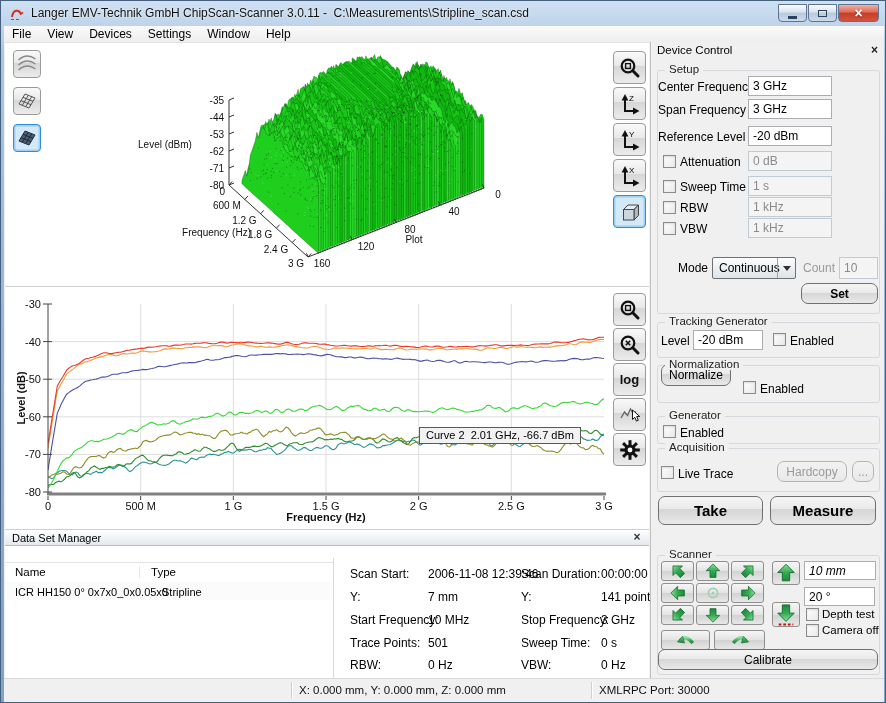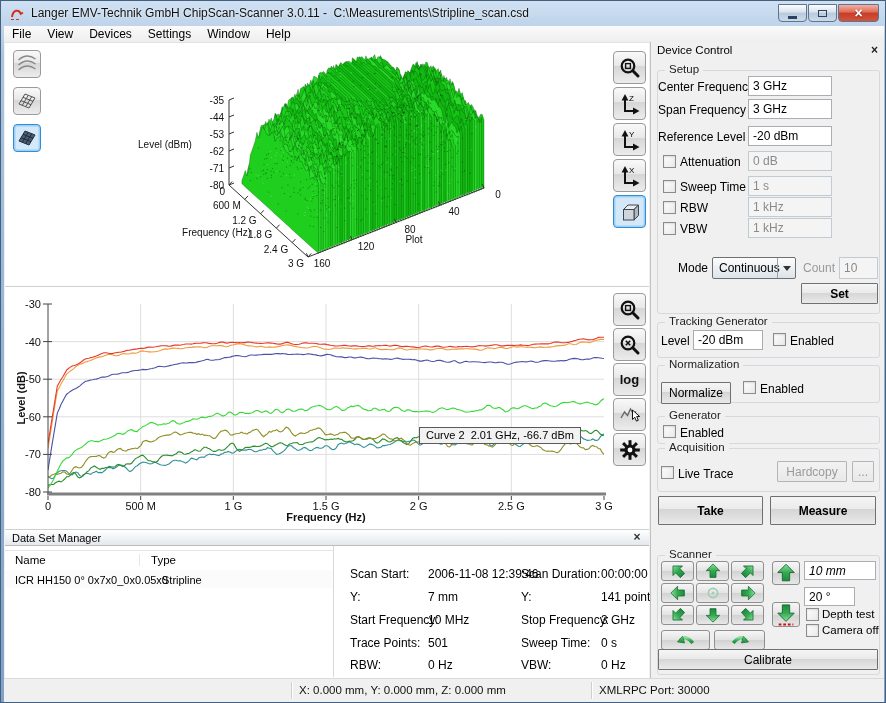--- a/index.html
+++ b/index.html
@@ -42,21 +42,21 @@
     border:1px solid #5a5a5a;font-size:11px;line-height:15px;white-space:pre;z-index:5;}
   .logtxt{font-weight:bold;font-size:13px;color:#111;}
   
   .dsm{position:absolute;left:1px;top:504px;width:644px;height:148px;background:#fff;}
   .dsm-header{position:absolute;left:0;top:0;width:644px;height:16px;
     background:linear-gradient(#ffffff,#e4e8ec);border-bottom:1px solid #bcbcbc;
     font-size:11px;line-height:16px;box-sizing:border-box;}
   .dsm-header .t{position:absolute;left:7px;top:0;}
   .xbtn{position:absolute;right:5px;top:0;width:14px;height:15px;text-align:center;
     font-size:12px;font-weight:bold;color:#333;line-height:15px;}
-  .dsm-list{position:absolute;left:0;top:16px;width:329px;height:131px;border-right:1px solid #d9d9d9;box-sizing:border-box;}
+  .dsm-list{position:absolute;left:0;top:28px;width:329px;height:131px;border-right:1px solid #d9d9d9;box-sizing:border-box;}
   .dsm-cols{position:absolute;left:0;top:4px;width:328px;height:19px;border-top:1px solid #e3e3e3;
     border-bottom:1px solid #d9d9d9;font-size:11.5px;}
   .dsm-cols .c1{position:absolute;left:10px;top:3px;}
   .dsm-cols .c2{position:absolute;left:141px;top:3px;border-left:1px solid #e6e6e6;padding-left:11px;margin-left:-7px;}
   .dsm-row{position:absolute;left:0;top:24px;width:328px;height:18px;font-size:11px;background:#fbfbfb;}
   .dsm-row .c1{position:absolute;left:10px;top:4px;white-space:nowrap;}
   .dsm-row .c2{position:absolute;left:141px;top:4px;margin-left:16px;}
   .dsm-details{position:absolute;left:330px;top:16px;width:314px;height:131px;font-size:12px;}
   .drow span{position:absolute;white-space:nowrap;}
   .dl1{left:15px;} .dv1{left:93px;} .dl2{left:186px;} .dv2{left:266px;}
@@ -67,26 +67,26 @@
   .gb{position:absolute;border:1px solid #d5d9dd;border-radius:3px;}
   .gb-label{position:absolute;font-size:11.5px;background:#f0f0f0;padding:0 4px;color:#222;z-index:2;}
   .lbl{position:absolute;font-size:12px;color:#000;white-space:nowrap;}
   .lbl.r{text-align:right;}
   .lbl.dim{color:#9a9a9a;}
   .tb{position:absolute;border:1px solid #abadb3;background:#fff;font-size:12px;padding:0 4px;
     font-family:"Liberation Sans",sans-serif;box-sizing:border-box;}
   .tb.dis{background:#f4f4f4;border-color:#c3cbd2;color:#8a8a8a;}
   .cb{position:absolute;width:13px;height:13px;border:1px solid #8b8b8b;background:linear-gradient(135deg,#fefefe,#e9e9e9);
     box-sizing:border-box;box-shadow:inset 0 1px 2px rgba(0,0,0,.12);}
-  .wbtn7{position:absolute;border:1px solid #707070;border-radius:1px;box-sizing:border-box;
+  .wbtn7{position:absolute;border:1px solid #707070;border-radius:7px;box-sizing:border-box;
     background:linear-gradient(#f5f5f5,#eaeaea 45%,#d5d5d5 46%,#e9e9e9);
     display:flex;align-items:center;justify-content:center;font-size:12px;color:#000;}
   .wbtn7.dis{border-color:#b5b5b5;color:#9a9a9a;background:linear-gradient(#f2f2f2,#e9e9e9);}
   .wbtn7.bold{font-weight:bold;}
-  .wbtn7.xl{font-size:12px;font-weight:bold;}
+  .wbtn7.xl{font-size:15px;font-weight:bold;}
   .combo{position:absolute;border:1px solid #707070;border-radius:2px;background:linear-gradient(#fdfdfd,#eef1f4 45%,#dde3e8);
     box-sizing:border-box;font-size:12px;}
   .combo .val{position:absolute;left:6px;top:3px;}
   .combo .arr{position:absolute;right:0;top:0;width:17px;height:100%;border-left:1px solid #9aa4ad;
     display:flex;align-items:center;justify-content:center;}
   .combo .arr i{width:0;height:0;border-left:4px solid transparent;border-right:4px solid transparent;border-top:5px solid #333;}
   .arbtn{position:absolute;border:1px solid #8f8f8f;border-radius:3px;box-sizing:border-box;
     background:linear-gradient(#f6f6f6,#e3e3e3 50%,#d2d2d2 51%,#e7e7e7);
     display:flex;align-items:center;justify-content:center;}
   .arbtn svg{display:block;}
@@ -542,21 +542,21 @@
 
       <div class="gb" style="left:6px;top:280px;width:221px;height:34px"></div>
       <span class="gb-label" style="left:14px;top:273px">Tracking Generator</span>
       <span class="lbl" style="left:10px;top:292px">Level</span>
       <input class="tb" style="left: 42px; top: 288px; width: 70px; height: 20px;" value="-20 dBm">
       <span class="cb" style="left:122px;top:291px"></span>
       <span class="lbl" style="left:139px;top:292px">Enabled</span>
 
       <div class="gb" style="left:6px;top:323px;width:221px;height:36px"></div>
       <span class="gb-label" style="left:14px;top:316px">Normalization</span>
-      <div class="wbtn7" style="left:10px;top:340px;width:70px;height:22px">Normalize</div>
+      <div class="wbtn7" style="left:10px;top:322px;width:70px;height:22px">Normalize</div>
       <span class="cb" style="left:92px;top:339px"></span>
       <span class="lbl" style="left:109px;top:340px">Enabled</span>
 
       <div class="gb" style="left:6px;top:374px;width:221px;height:26px"></div>
       <span class="gb-label" style="left:14px;top:367px">Generator</span>
       <span class="cb" style="left:12px;top:383px"></span>
       <span class="lbl" style="left:29px;top:384px">Enabled</span>
 
       <div class="gb" style="left:6px;top:406px;width:221px;height:42px"></div>
       <span class="gb-label" style="left:14px;top:399px">Acquisition</span>
@@ -634,21 +634,21 @@
           </svg>
         </div>
       <div class="arbtn" style="left:121px;top:560px;width:28px;height:25px">
         <svg width="22" height="23" viewBox="0 0 24 24">
           <use href="#barrow" transform="rotate(180 12 11)"></use>
           <path d="M4 22.8 h16" stroke="#cc1111" stroke-width="2.2" stroke-dasharray="3 2"></path>
         </svg>
       </div>
 
       <input class="tb" style="left: 153px; top: 519px; width: 72px; height: 19px; font-style: italic;" value="10 mm">
-      <input class="tb" style="left: 153px; top: 545px; width: 51px; height: 19px;" value="20 °">
+      <input class="tb" style="left: 153px; top: 545px; width: 71px; height: 19px;" value="20 °">
       <span class="cb" style="left:155px;top:566px"></span>
       <span class="lbl" style="left:171px;top:566px;font-size:11.5px">Depth test</span>
       <span class="cb" style="left:155px;top:582px"></span>
       <span class="lbl" style="left:171px;top:582px;font-size:11.5px">Camera off</span>
 
       <div class="wbtn7" style="left:7px;top:607px;width:220px;height:21px">Calibrate</div>
     </div>
 
     <div class="statusbar">
       <span class="sep" style="left:287px"></span>

